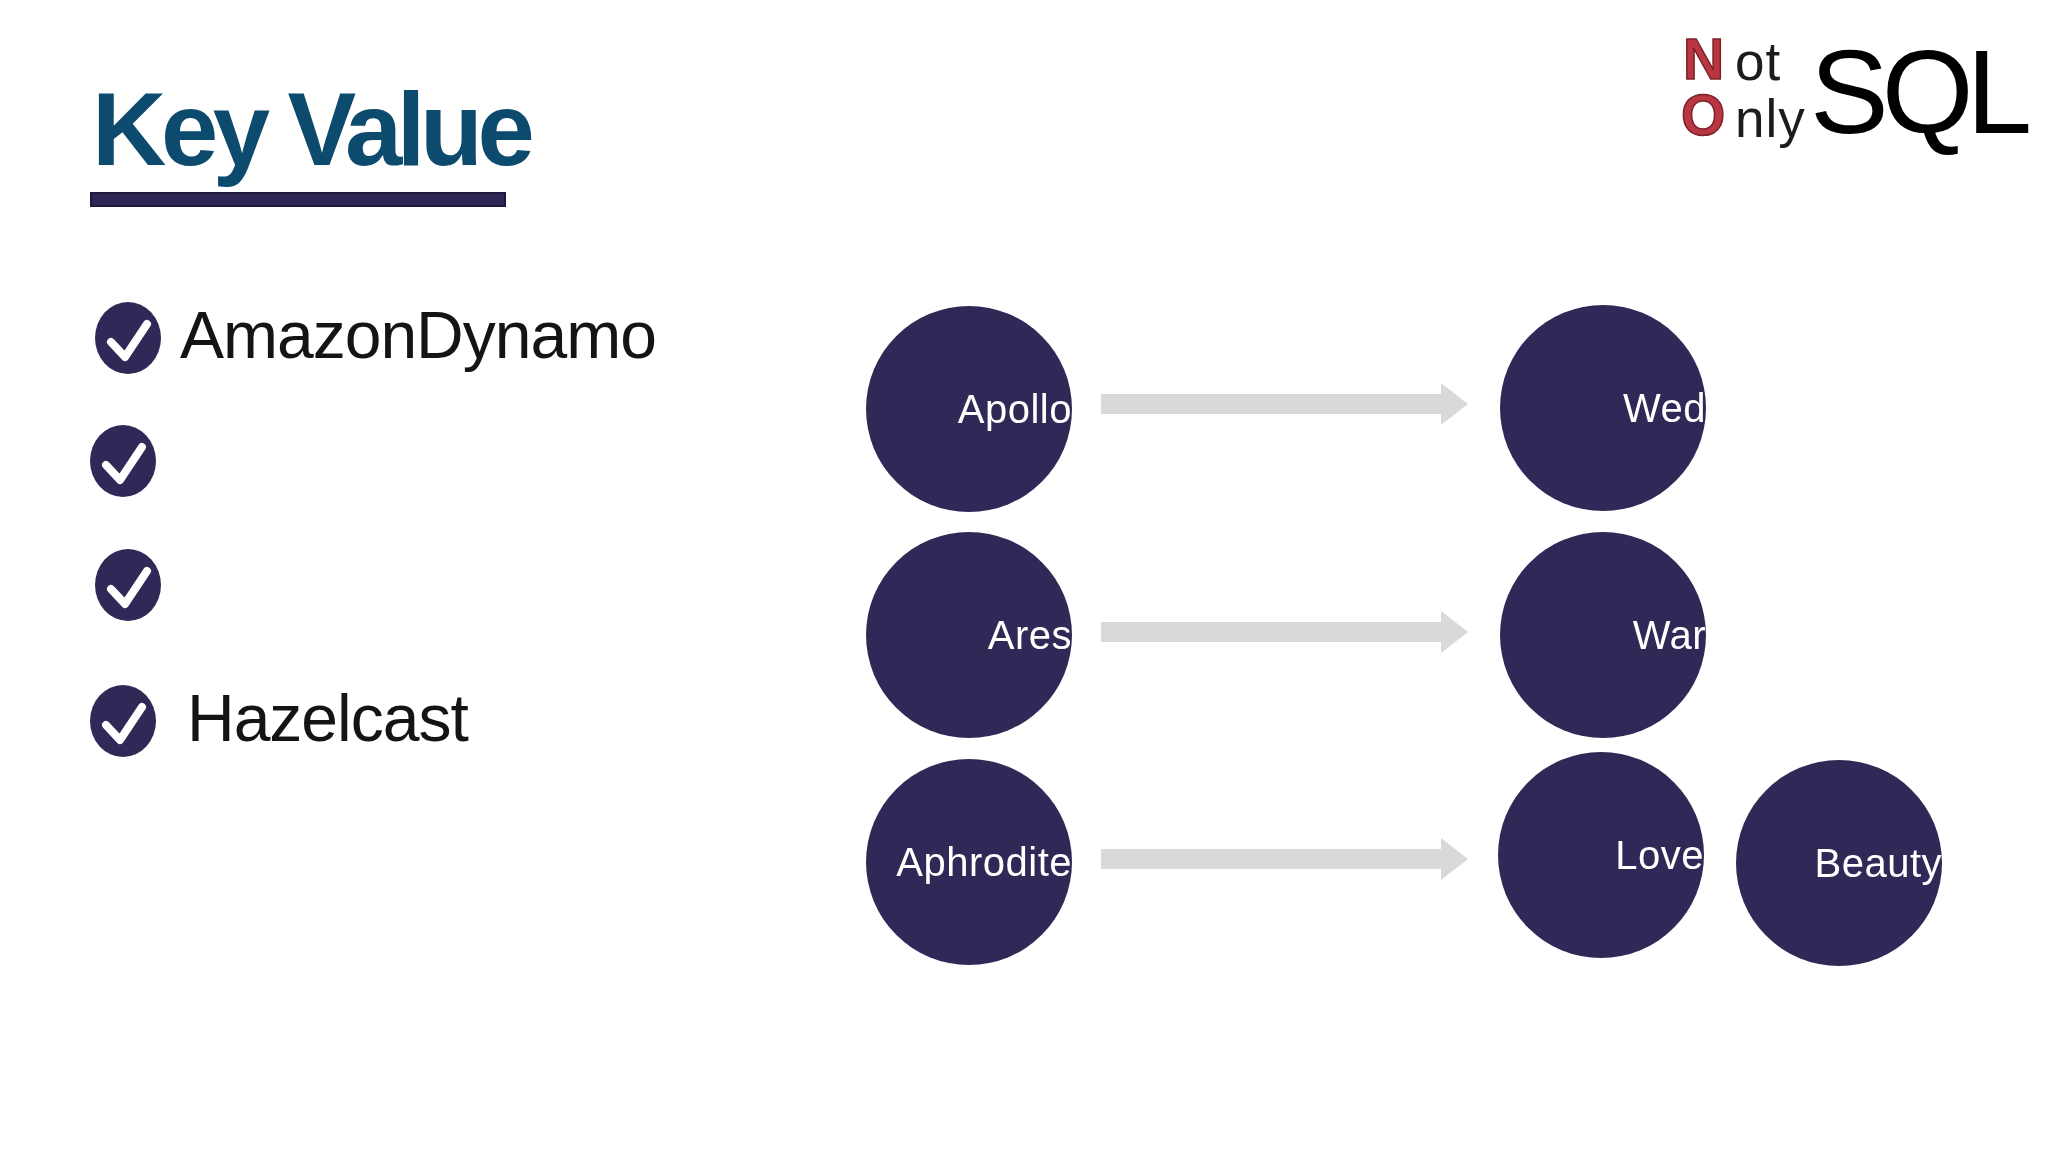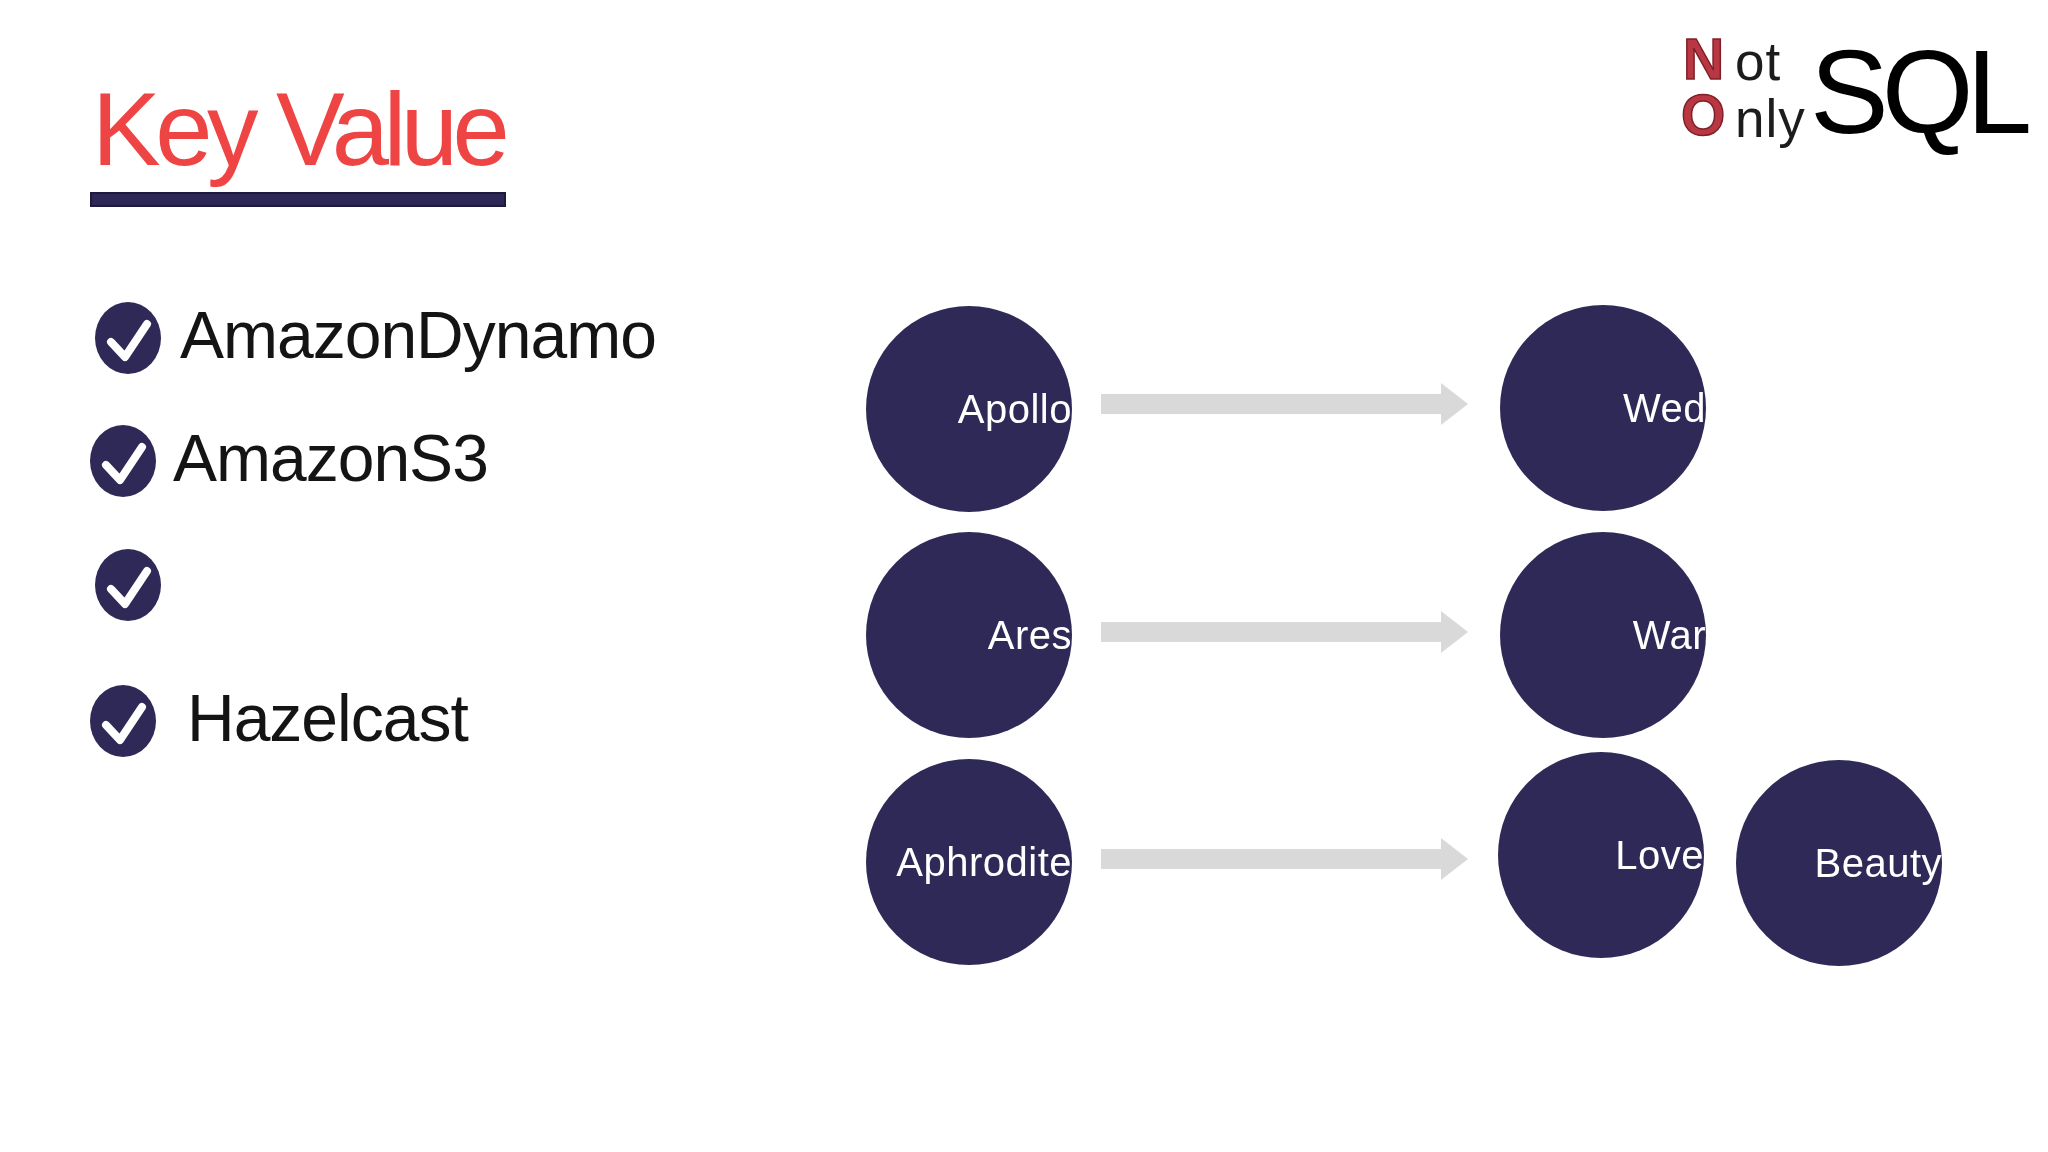--- a/index.html
+++ b/index.html
@@ -16,22 +16,22 @@
     background:#ffffff;
     font-family:"Liberation Sans","DejaVu Sans",sans-serif;
     color:var(--ink);
     position:relative;
   }
   .slide{position:absolute;inset:0;}
 
   
   .page-title{
     position:absolute;left:92px;top:78px;
-    font-size:103px;font-weight:400;line-height:1;
-    letter-spacing:-5.5px;color:#ef4444;white-space:nowrap;
+    font-size:103px;font-weight:700;line-height:1;
+    letter-spacing:-5.5px;color:#0c4a6e;white-space:nowrap;
   }
   .title-underline{
     position:absolute;left:90px;top:192px;width:416px;height:15px;
     background:var(--underline);
     box-shadow:inset 0 0 0 2px rgba(12,10,35,0.45);
   }
 
   
   .logo span{position:absolute;line-height:1;white-space:nowrap;}
   .logo-initial{
@@ -110,21 +110,20 @@
         <ellipse cx="33" cy="36" rx="33" ry="36" fill="#2e2957"></ellipse>
         <path d="M16 40 L30 55 L52 22" fill="none" stroke="#ffffff" stroke-width="8" stroke-linecap="round" stroke-linejoin="round"></path>
       </svg>
       <span class="check-label">AmazonDynamo</span>
     </div>
     <div id="check-row-1" class="check-row">
       <svg class="check-icon" viewBox="0 0 66 72">
         <ellipse cx="33" cy="36" rx="33" ry="36" fill="#2e2957"></ellipse>
         <path d="M16 40 L30 55 L52 22" fill="none" stroke="#ffffff" stroke-width="8" stroke-linecap="round" stroke-linejoin="round"></path>
       </svg>
-      <span class="check-label">AmazonS3</span>
     </div>
     <div id="check-row-2" class="check-row">
       <svg class="check-icon" viewBox="0 0 66 72">
         <ellipse cx="33" cy="36" rx="33" ry="36" fill="#2e2957"></ellipse>
         <path d="M16 40 L30 55 L52 22" fill="none" stroke="#ffffff" stroke-width="8" stroke-linecap="round" stroke-linejoin="round"></path>
       </svg>
     </div>
     <div id="check-row-3" class="check-row">
       <svg class="check-icon" viewBox="0 0 66 72">
         <ellipse cx="33" cy="36" rx="33" ry="36" fill="#2e2957"></ellipse>

